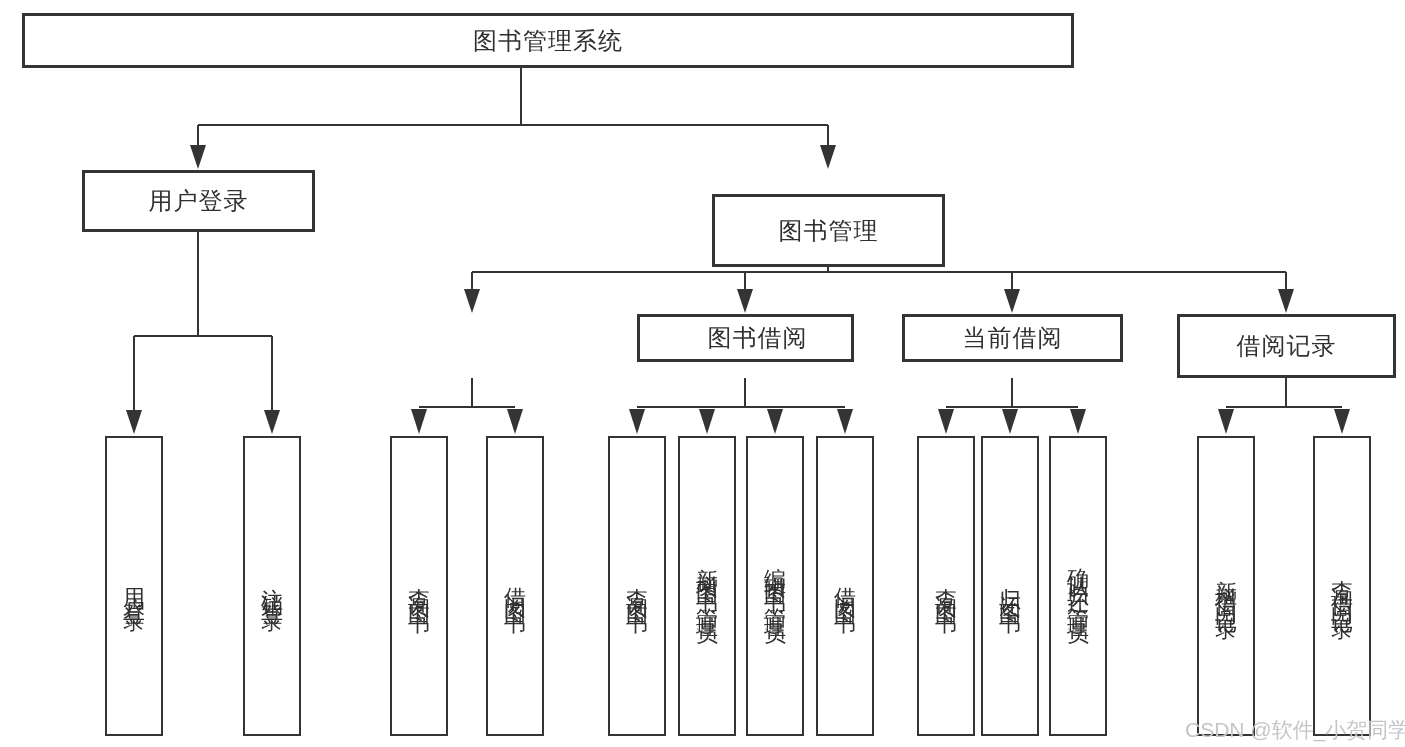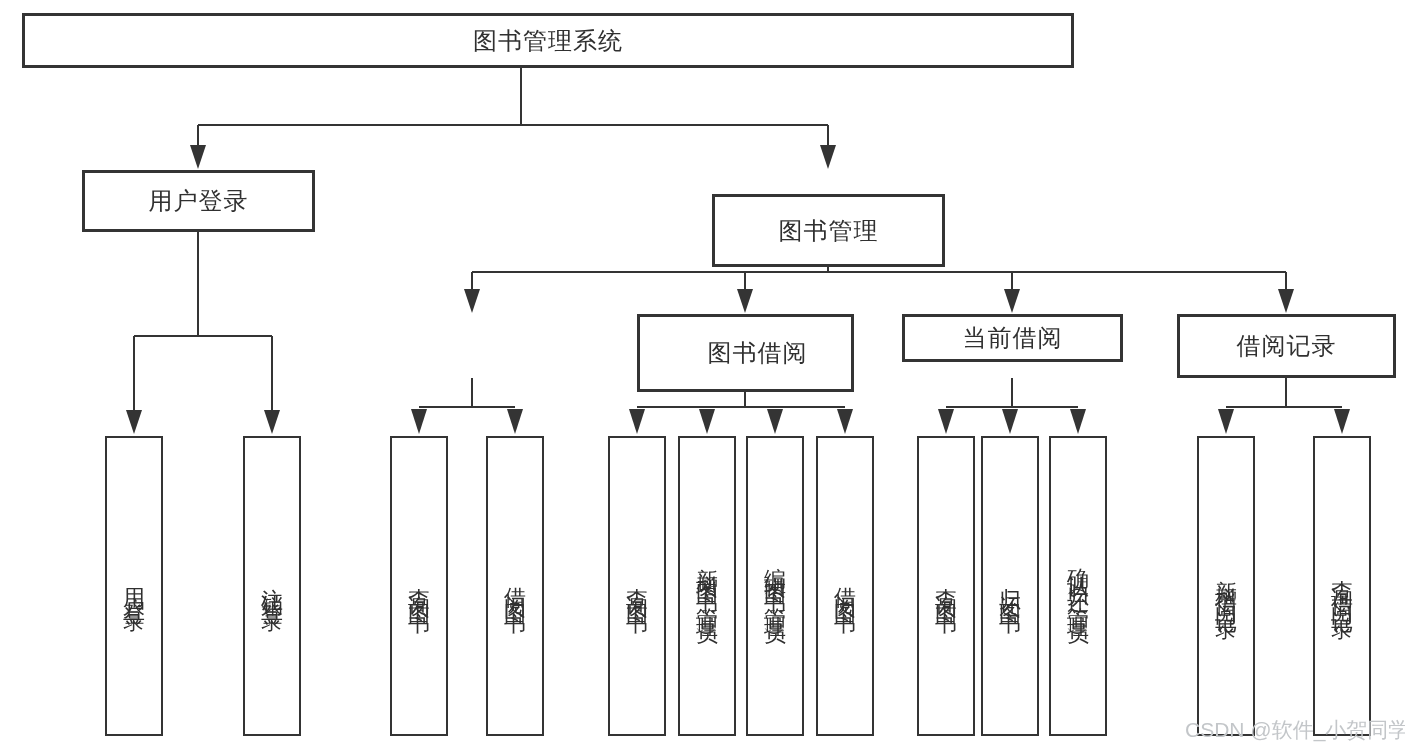--- a/index.html
+++ b/index.html
@@ -89,21 +89,21 @@
     <span>图书管理系统</span>
   </div>
 
   <div class="hbox" style="left:82px;top:170px;width:233px;height:62px;">
     <span>用户登录</span>
   </div>
   <div class="hbox" style="left:712px;top:170px;width:233px;height:73px;margin-top:24px;">
     <span>图书管理</span>
   </div>
 
-  <div class="hbox" style="left:637px;top:314px;width:217px;height:78px;padding-left:24px;">
+  <div class="hbox" style="left:637px;top:314px;width:217px;height:48px;padding-left:24px;">
     <span>图书借阅</span>
   </div>
   <div class="hbox" style="left:902px;top:314px;width:221px;height:48px;">
     <span>当前借阅</span>
   </div>
   <div class="hbox" style="left:1177px;top:314px;width:219px;height:64px;">
     <span>借阅记录</span>
   </div>
 
   <div class="vbox" style="left:105px;">

